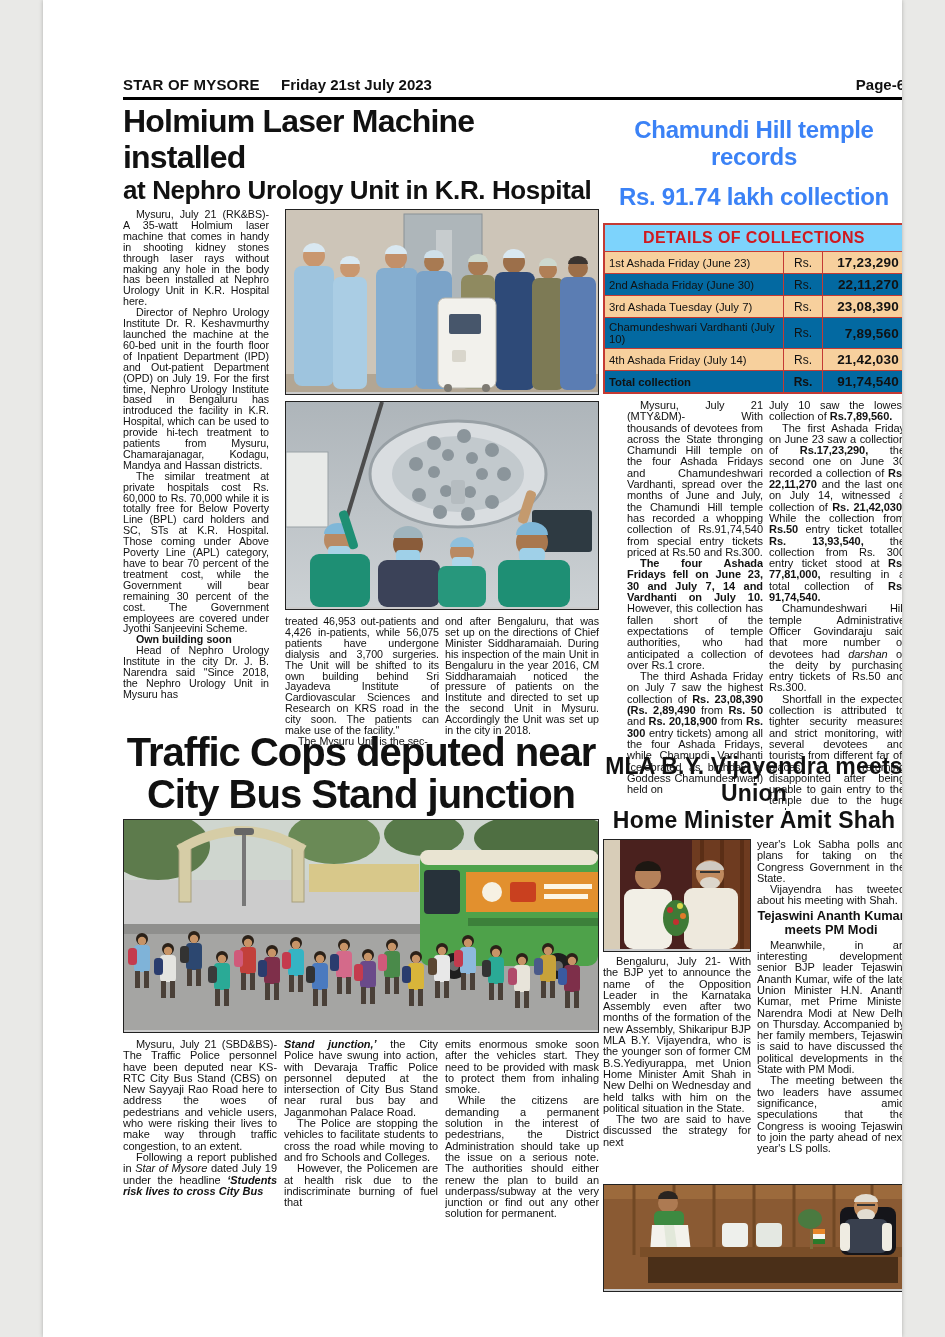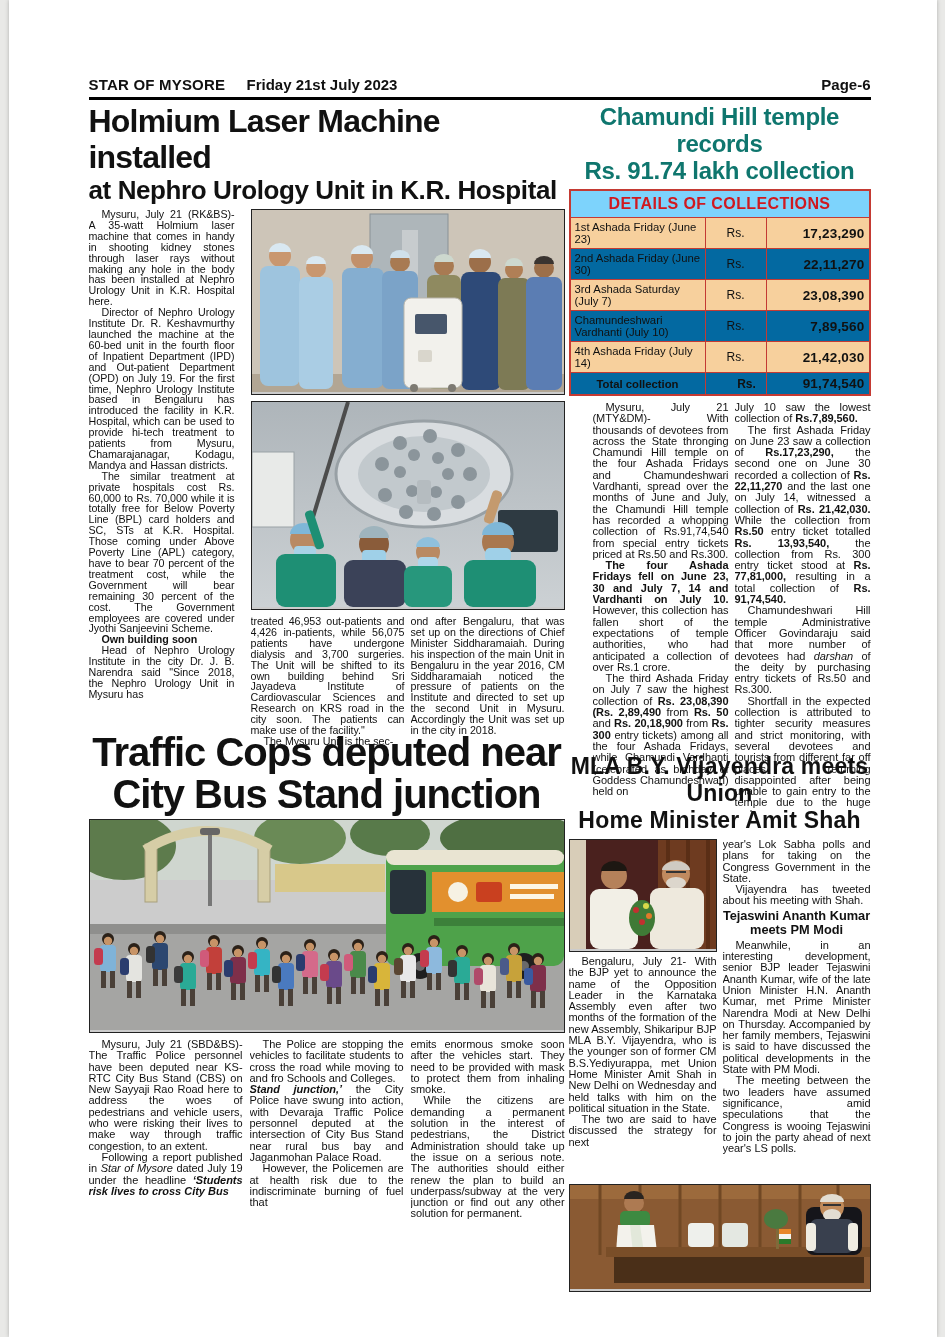--- a/index.html
+++ b/index.html
@@ -1,16 +1,16 @@
 <!DOCTYPE html>
 <html><head>
 <meta charset="utf-8">
 <style>
   html,body{margin:0;padding:0;background:#e9e9e7;}
-  .page{position:relative;width:928px;height:1337px;background:#fff;margin:0 auto;
+  .page{position:relative;width:859px;height:1337px;background:#fff;margin:0 auto;
         font-family:"Liberation Sans",sans-serif;color:#111;overflow:hidden;
         box-shadow:0 0 4px rgba(0,0,0,.25);}
   
   .masthead{position:absolute;left:80px;top:76px;width:782px;display:flex;align-items:baseline;}
   .mast-title{font-size:15px;font-weight:bold;width:158px;letter-spacing:.2px;}
   .mast-date{font-size:15px;font-weight:bold;}
   .mast-page{margin-left:auto;font-size:15px;font-weight:bold;}
   .mast-rule{position:absolute;left:80px;top:97px;width:782px;height:3px;background:#000;}
   
   .col-left{position:absolute;left:80px;top:103px;width:476px;height:1210px;}
@@ -37,29 +37,29 @@
   .photo2{height:207px;margin-top:6px;}
   .photo3{height:212px;margin-top:4px;}
   .photo4{height:111px;margin-bottom:4px;}
   .photo5{height:106px;margin-top:5px;}
   
   .traffic{position:absolute;top:628px;left:0;width:476px;}
   .trh{margin:0;font-size:40px;line-height:42px;font-weight:bold;text-align:center;letter-spacing:-1px;}
   .trcols{display:flex;gap:7px;margin-top:6px;height:238px;overflow:hidden;}
   .trcols>div{width:154px;overflow:hidden;}
   
-  .th{margin:0;font-size:24px;line-height:27px;font-weight:bold;text-align:center;color:#0f766e;letter-spacing:-.3px;}
+  .th{margin:13px;font-size:24px;line-height:27px;font-weight:bold;text-align:center;color:#3b82f6;letter-spacing:-.3px;}
   .ctable{width:100%;border-collapse:collapse;border:2px solid #c43a33;margin-top:5px;}
   .ctable th{background:#7dd3fc;color:#d0191f;font-size:16px;font-weight:bold;padding:4px 2px;
              border:1px solid #c43a33;letter-spacing:.4px;}
   .ctable td{border:1px solid #c43a33;font-size:11.3px;padding:3px 4px;background:#0369a1;}
   .ctable tr:nth-child(even) td{background:#f7d09d;}
   .ctable td.cur{text-align:center;width:30px;font-size:12px;}
   .ctable td.amt{font-weight:bold;font-size:13.5px;text-align:right;width:72px;letter-spacing:.2px;}
-  .ctable tr:last-child td{font-weight:bold;padding-left:26px;}
+  .ctable tr:last-child td{font-weight:bold;}
   .tcols{display:flex;gap:6px;margin-top:6px;height:410px;overflow:hidden;margin-left:24px;}
   .tcols>div{width:148px;overflow:hidden;}
   
   .mla{position:absolute;top:650px;left:0;width:302px;}
   .mh{margin:0;font-size:23px;line-height:27px;font-weight:bold;text-align:center;letter-spacing:.2px;}
   .mlarow{display:flex;gap:6px;margin-top:5px;height:340px;overflow:hidden;}
   .mlarow>div{width:148px;overflow:hidden;}
 </style>
 </head>
 <body>
@@ -290,22 +290,22 @@
           </g>
         </svg>
       </div>
 
       <div class="trcols">
         <div>
           <p class="p">Mysuru, July 21 (SBD&amp;BS)- The Traffic Police personnel have been deputed near KS-RTC City Bus Stand (CBS) on New Sayyaji Rao Road here to address the woes of pedestrians and vehicle users, who were risking their lives to make way through traffic congestion, to an extent.</p>
           <p class="p">Following a report published in <i>Star of Mysore</i> dated July 19 under the headline <b><i>‘Students risk lives to cross City Bus</i></b></p>
         </div>
         <div>
+          <p class="p ni"><b><i>Stand junction,’</i></b> the City Police have swung into action, with Devaraja Traffic Police personnel deputed at the intersection of City Bus Stand near rural bus bay and Jaganmohan Palace Road.</p>
           <p class="p">The Police are stopping the vehicles to facilitate students to cross the road while moving to and fro Schools and Colleges.</p>
-          <p class="p ni"><b><i>Stand junction,’</i></b> the City Police have swung into action, with Devaraja Traffic Police personnel deputed at the intersection of City Bus Stand near rural bus bay and Jaganmohan Palace Road.</p>
           <p class="p">However, the Policemen are at health risk due to the indiscriminate burning of fuel that</p>
         </div>
         <div>
           <p class="p ni">emits enormous smoke soon after the vehicles start. They need to be provided with mask to protect them from inhaling smoke.</p>
           <p class="p">While the citizens are demanding a permanent solution in the interest of pedestrians, the District Administration should take up the issue on a serious note. The authorities should either renew the plan to build an underpass/subway at the very junction or find out any other solution for permanent.</p>
         </div>
       </div>
     </article>
   </section>
 
@@ -324,21 +324,21 @@
           <td>1st Ashada Friday (June 23)</td>
           <td class="cur">Rs.</td>
           <td class="amt">17,23,290</td>
         </tr>
         <tr>
           <td>2nd Ashada Friday (June 30)</td>
           <td class="cur">Rs.</td>
           <td class="amt">22,11,270</td>
         </tr>
         <tr>
-          <td>3rd Ashada Saturday (July 7)</td>
+          <td>3rd Ashada Tuesday (July 7)</td>
           <td class="cur">Rs.</td>
           <td class="amt">23,08,390</td>
         </tr>
         <tr>
           <td>Chamundeshwari Vardhanti (July 10)</td>
           <td class="cur">Rs.</td>
           <td class="amt">7,89,560</td>
         </tr>
         <tr>
           <td>4th Ashada Friday (July 14)</td>

